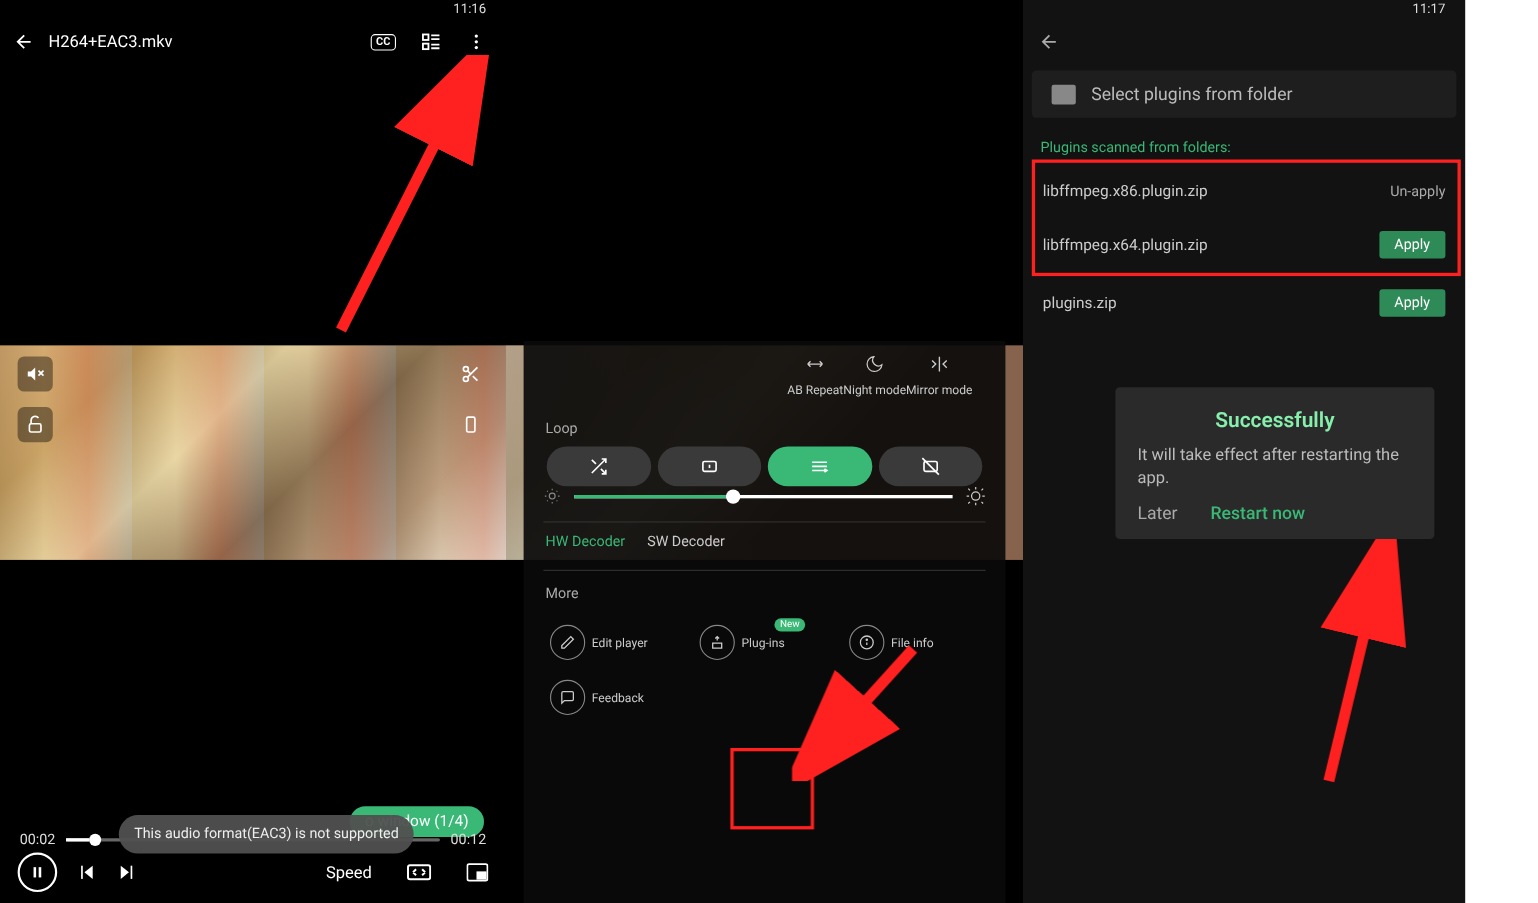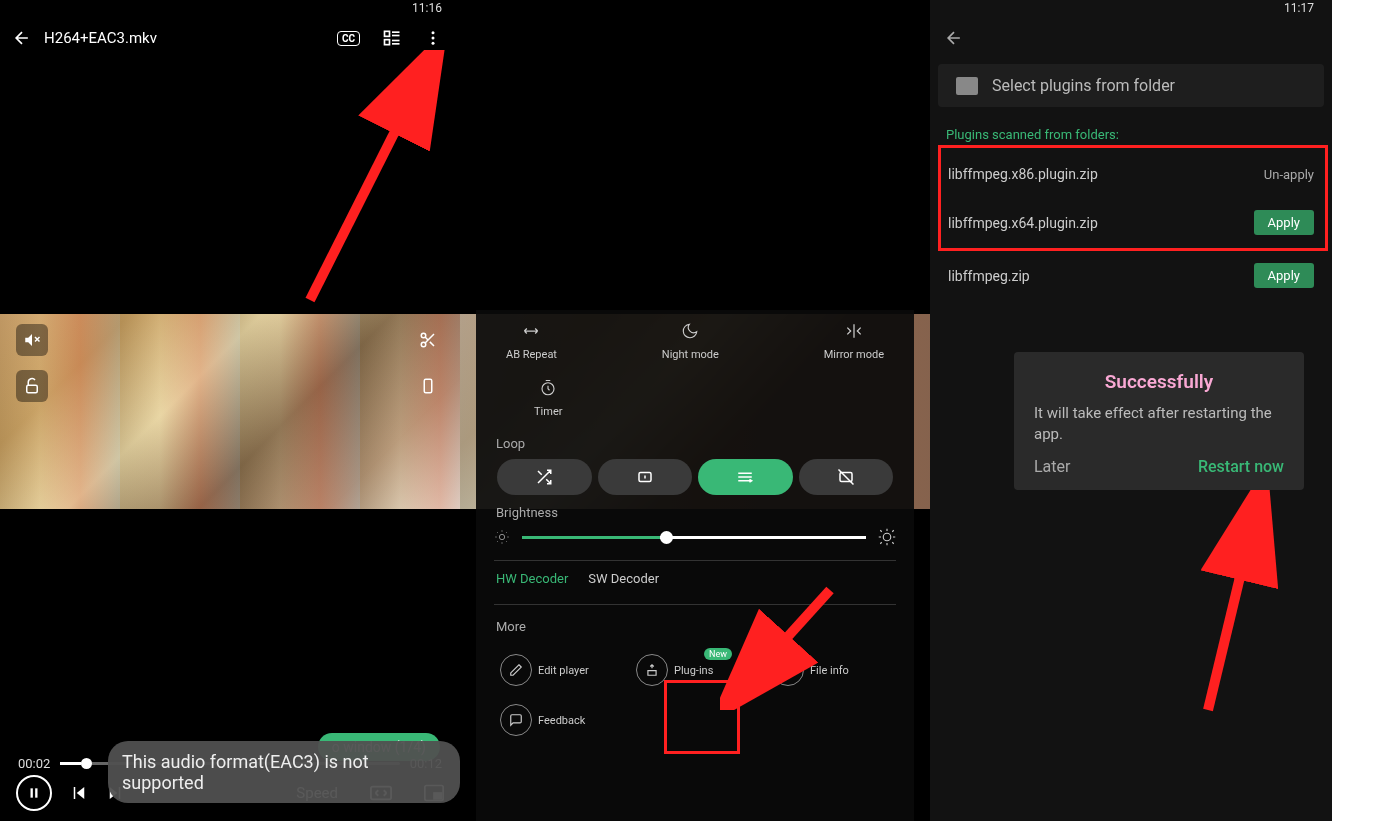--- a/index.html
+++ b/index.html
@@ -21,35 +21,35 @@
 .video-thumb { position: absolute; top: 314px; left: 0; width: 460px; height: 195px; background: linear-gradient(135deg, #d4a86e 0%, #c89f5f 20%, #e8d4a0 40%, #8a6f4c 60%, #b89876 80%, #efe5d0 100%); display: flex; align-items: center; justify-content: center; overflow: hidden; }
 .video-thumb::before { content: ''; position: absolute; inset: 0; background: repeating-linear-gradient(90deg, rgba(0,0,0,0.1) 0px, rgba(255,255,255,0.05) 40px, rgba(200,50,50,0.2) 80px, rgba(60,120,200,0.15) 120px); }
 .mute-icon { position: absolute; top: 10px; left: 16px; width: 32px; height: 32px; background: rgba(0,0,0,0.4); border-radius: 6px; display: flex; align-items: center; justify-content: center; }
 .lock-icon { position: absolute; top: 56px; left: 16px; width: 32px; height: 32px; background: rgba(0,0,0,0.4); border-radius: 6px; display: flex; align-items: center; justify-content: center; }
 .rotate-icon { position: absolute; top: 56px; right: 16px; width: 32px; height: 32px; display: flex; align-items: center; justify-content: center; }
 .cut-icon { position: absolute; top: 10px; right: 16px; width: 32px; height: 32px; display: flex; align-items: center; justify-content: center; }
 
 .arrow1 { position: absolute; top: 50px; left: 260px; width: 185px; height: 260px; pointer-events: none; }
 
 .window-pill { position: absolute; top: 733px; right: 20px; background: #39b876; color: #fff; padding: 6px 14px; border-radius: 18px; font-size: 14px; }
-.toast { position: absolute; top: 741px; left: 108px; background: rgba(80,80,80,0.95); color: #eee; padding: 10px 14px; border-radius: 20px; font-size: 18px; z-index: 5; }
+.toast { position: absolute; top: 741px; left: 108px; background: rgba(80,80,80,0.95); color: #eee; padding: 10px 14px; border-radius: 20px; font-size: 13px; z-index: 5; }
 .time-bar { position: absolute; top: 756px; left: 0; right: 0; display: flex; align-items: center; padding: 0 18px; gap: 10px; }
 .time-text { font-size: 13px; color: #ddd; }
 .progress { flex: 1; height: 3px; background: #666; position: relative; border-radius: 2px; }
 .progress-fill { position: absolute; left: 0; top: 0; height: 100%; width: 6%; background: #fff; }
 .progress-thumb { position: absolute; left: 6%; top: -4px; width: 11px; height: 11px; background: #fff; border-radius: 50%; }
 .controls1 { position: absolute; bottom: 10px; left: 0; right: 0; display: flex; align-items: center; padding: 0 16px; gap: 18px; }
 .play-btn { width: 36px; height: 36px; border: 2px solid #fff; border-radius: 50%; display: flex; align-items: center; justify-content: center; }
 .speed-label { margin-left: auto; font-size: 15px; color: #fff; }
 
 
 .p2-video { position: absolute; top: 314px; left: 0; width: 470px; height: 195px; background: linear-gradient(135deg, #d4a86e 0%, #c89f5f 20%, #e8d4a0 40%, #8a6f4c 60%); }
 .p2-video::before { content: ''; position: absolute; inset: 0; background: linear-gradient(90deg, rgba(100,140,200,0.3) 0%, rgba(200,100,60,0.2) 50%, rgba(120,60,80,0.25) 100%); }
 .overlay2 { position: absolute; top: 310px; left: 16px; right: 16px; bottom: 0; background: rgba(10,10,10,0.92); padding-top: 4px; }
-.top-modes { display: flex; justify-content: space-between; padding: 6px 30px 12px; }
+.top-modes { display: flex; justify-content: flex-end; padding: 6px 30px 12px; }
 .mode-item { display: flex; flex-direction: column; align-items: center; gap: 6px; font-size: 11px; color: #ccc; }
 .mode-icon { width: 22px; height: 22px; display: flex; align-items: center; justify-content: center; }
 .timer-row { display: flex; padding: 4px 30px 8px; }
 .section-label { font-size: 13px; color: #aaa; padding: 10px 20px 8px; }
 .loop-row { display: flex; gap: 0; padding: 0 18px; }
 .loop-btn { flex: 1; height: 36px; background: #3a3a3a; display: flex; align-items: center; justify-content: center; border-radius: 18px; margin: 0 3px; }
 .loop-btn.active { background: #39b876; }
 .brightness-row { display: flex; align-items: center; gap: 12px; padding: 0 18px 10px; }
 .bright-slider { flex: 1; height: 3px; background: #fff; position: relative; }
 .bright-fill { position: absolute; left: 0; width: 40%; height: 100%; background: #39b876; }
@@ -68,23 +68,23 @@
 
 .header3 { display: flex; align-items: center; height: 44px; padding: 0 14px; }
 .folder-row { display: flex; align-items: center; gap: 14px; padding: 12px 18px; background: #1e1e1e; margin: 4px 8px; border-radius: 4px; }
 .folder-icon { width: 22px; height: 18px; background: #888; border-radius: 2px; }
 .scanned-label { color: #39b876; font-size: 13px; padding: 16px 16px 10px; }
 .plugin-row { display: flex; align-items: center; justify-content: space-between; padding: 14px 18px; font-size: 14px; color: #ccc; }
 .apply-btn { background: #2e8b57; color: #fff; padding: 5px 14px; border-radius: 3px; font-size: 13px; }
 .unapply-btn { color: #aaa; font-size: 13px; }
 .red-box3 { position: absolute; top: 145px; left: 8px; right: 4px; height: 106px; border: 3px solid #ff2020; }
 .dialog3 { position: absolute; top: 352px; left: 84px; width: 290px; background: #2a2a2a; border-radius: 4px; padding: 18px 20px 14px; }
-.dialog-title { color: #f9a8d4; font-size: 19px; font-weight: 600; text-align: center; margin-bottom: 10px; }
+.dialog-title { color: #86efac; font-size: 19px; font-weight: 600; text-align: center; margin-bottom: 10px; }
 .dialog-body { color: #bbb; font-size: 15px; line-height: 1.4; margin-bottom: 12px; }
-.dialog-btns { display: flex; justify-content: space-between; gap: 30px; font-size: 16px; }
+.dialog-btns { display: flex; justify-content: flex-start; gap: 30px; font-size: 16px; }
 .later-btn { color: #aaa; }
 .restart-btn { color: #39b876; font-weight: 500; }
 .arrow3 { position: absolute; top: 490px; left: 1178px; width: 100px; height: 230px; pointer-events: none; }
 
 svg { display: block; }
 </style>
 </head>
 <body>
 
 <div class="panel panel1">
@@ -228,31 +228,20 @@
       </div>
       <div class="mode-item">
         <div class="mode-icon">
             <svg width="20" height="18" viewBox="0 0 24 20" fill="none" stroke="#ccc" stroke-width="1.5">
               <path d="M12 2v16M4 6l4 4-4 4M20 6l-4 4 4 4"></path>
             </svg>
           </div>
         <span>Mirror mode</span>
       </div>
     </div>
-    <div class="timer-row">
-      <div class="mode-item" style="margin-left:28px">
-        <div class="mode-icon">
-            <svg width="18" height="18" viewBox="0 0 24 24" fill="none" stroke="#ccc" stroke-width="1.5">
-              <circle cx="12" cy="13" r="8"></circle>
-              <path d="M12 9v4l2 2M9 2h6"></path>
-            </svg>
-          </div>
-        <span>Timer</span>
-      </div>
-    </div>
 
     <div class="section-label">Loop</div>
     <div class="loop-row">
       <div class="loop-btn">
           <svg width="18" height="18" viewBox="0 0 24 24" fill="none" stroke="#fff" stroke-width="2">
             <path d="M16 3h5v5M4 20L21 3M21 16v5h-5M4 4l5 5M15 15l6 6"></path>
           </svg>
         </div>
       <div class="loop-btn">
           <svg width="18" height="18" viewBox="0 0 24 24" fill="none" stroke="#fff" stroke-width="2">
@@ -266,21 +255,20 @@
           </svg>
         </div>
       <div class="loop-btn">
           <svg width="18" height="18" viewBox="0 0 24 24" fill="none" stroke="#fff" stroke-width="2">
             <rect x="4" y="6" width="16" height="12" rx="2"></rect>
             <line x1="2" y1="2" x2="22" y2="22"></line>
           </svg>
         </div>
     </div>
 
-    <div class="section-label">Brightness</div>
     <div class="brightness-row">
       <svg width="16" height="16" viewBox="0 0 24 24" fill="none" stroke="#888" stroke-width="1.5">
           <circle cx="12" cy="12" r="4"></circle>
           <path d="M12 2v2M12 20v2M4 12H2M22 12h-2M6 6l-1-1M19 19l-1-1M6 18l-1 1M19 5l-1 1"></path>
         </svg>
       <div class="bright-slider">
           <div class="bright-fill"></div>
           <div class="bright-thumb"></div>
         </div>
       <svg width="18" height="18" viewBox="0 0 24 24" fill="none" stroke="#ccc" stroke-width="1.5">
@@ -366,21 +354,21 @@
 
   <div class="plugin-row">
     <span>libffmpeg.x86.plugin.zip</span>
     <span class="unapply-btn">Un-apply</span>
   </div>
   <div class="plugin-row">
     <span>libffmpeg.x64.plugin.zip</span>
     <span class="apply-btn">Apply</span>
   </div>
   <div class="plugin-row">
-    <span>libffmpeg.zip</span>
+    <span>plugins.zip</span>
     <span class="apply-btn">Apply</span>
   </div>
 
   <div class="red-box3"></div>
 
   <div class="dialog3">
     <div class="dialog-title">Successfully</div>
     <div class="dialog-body">It will take effect after restarting the app.</div>
     <div class="dialog-btns">
       <span class="later-btn">Later</span>

